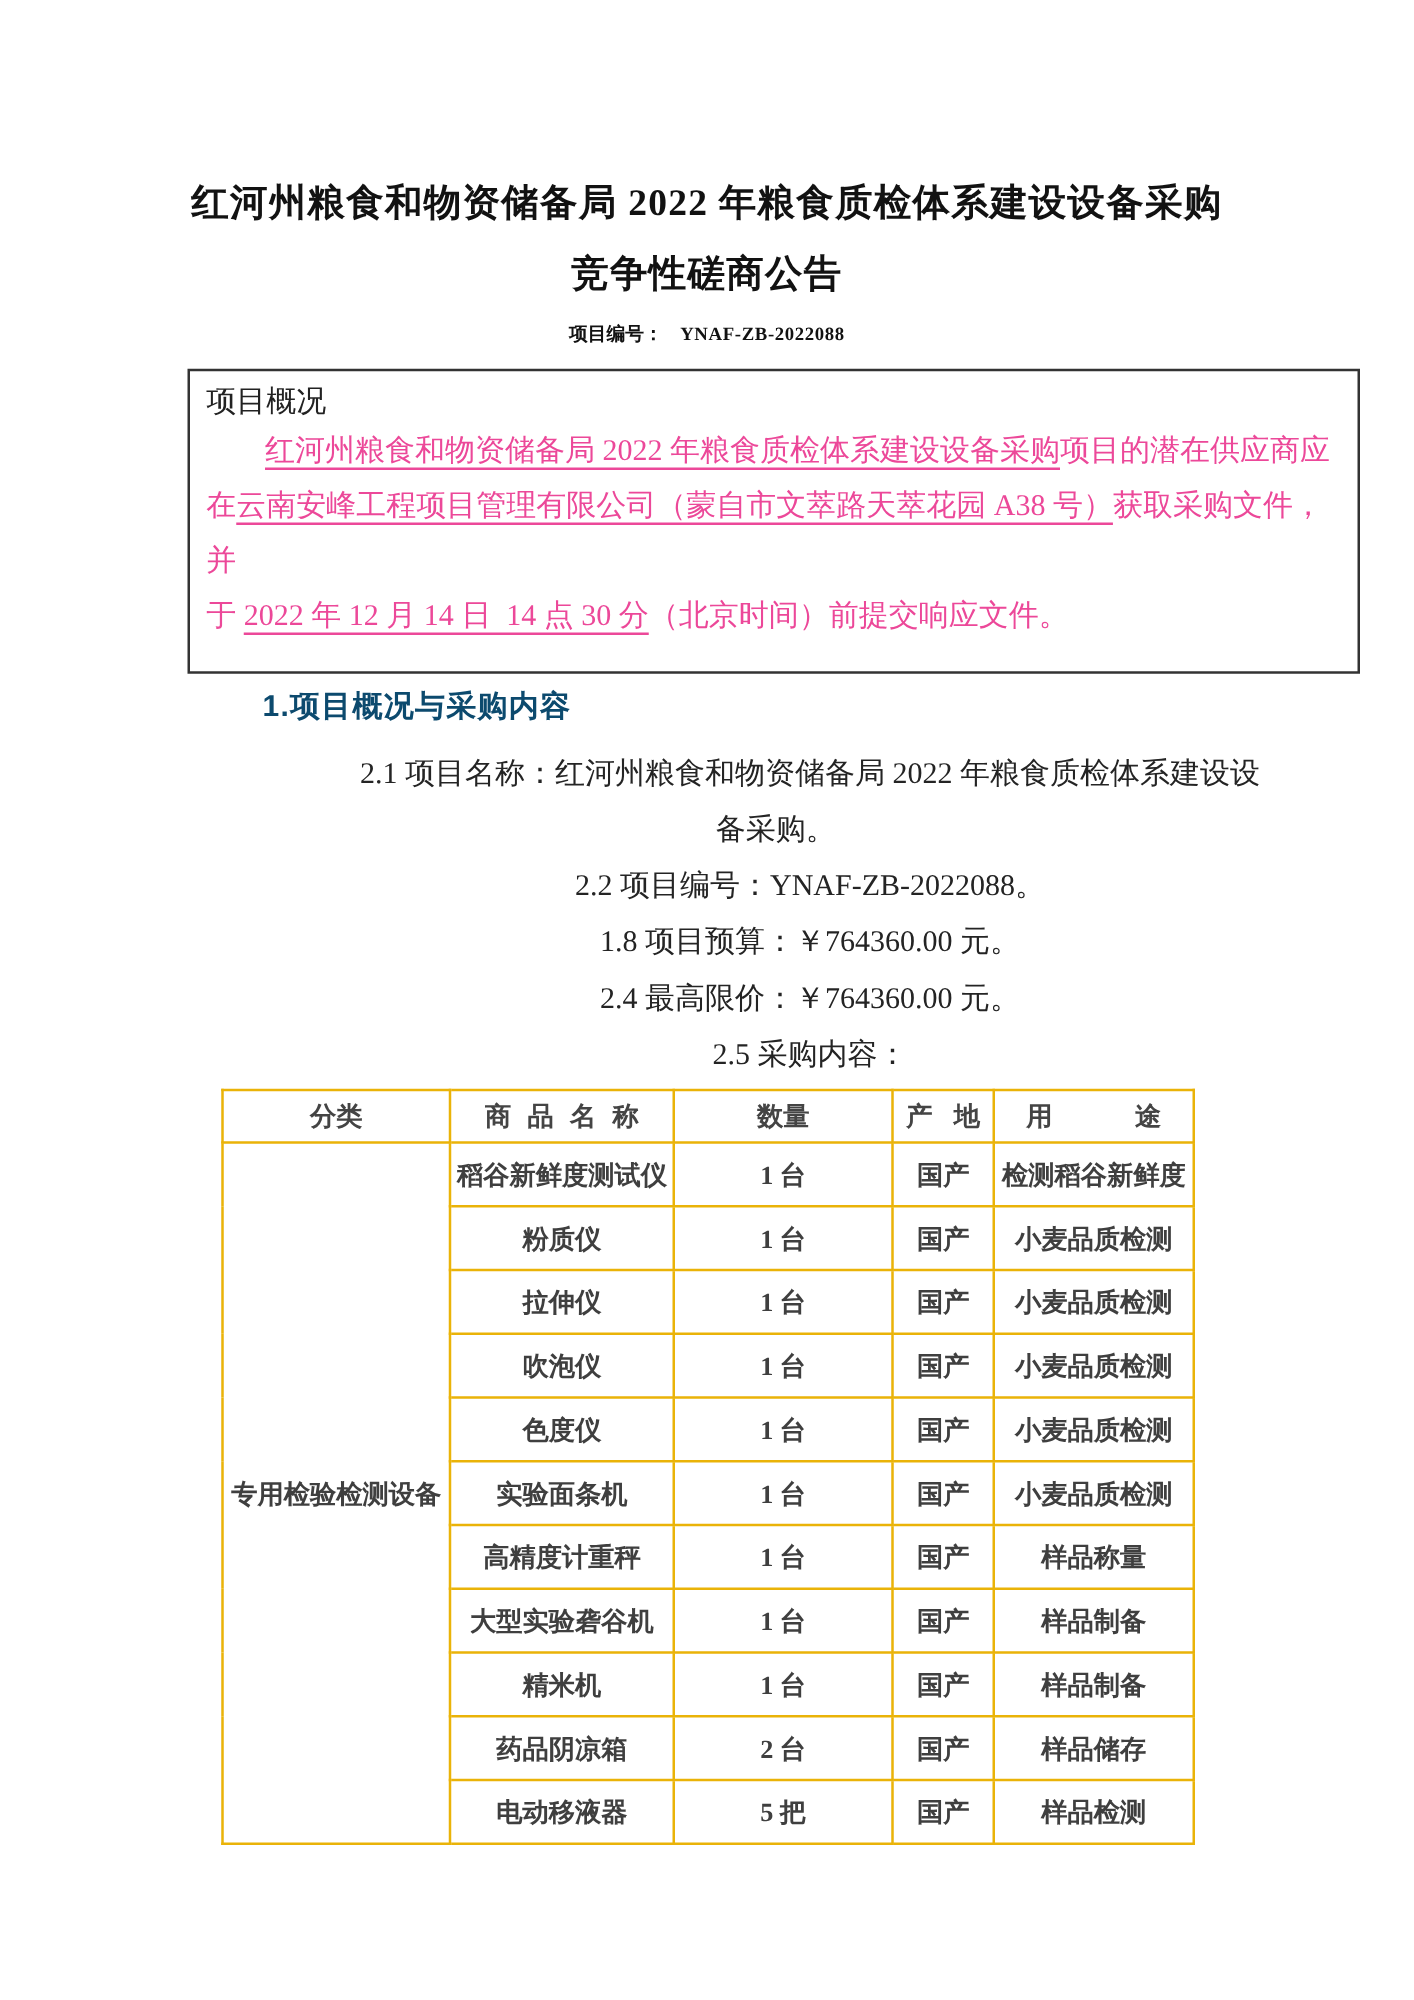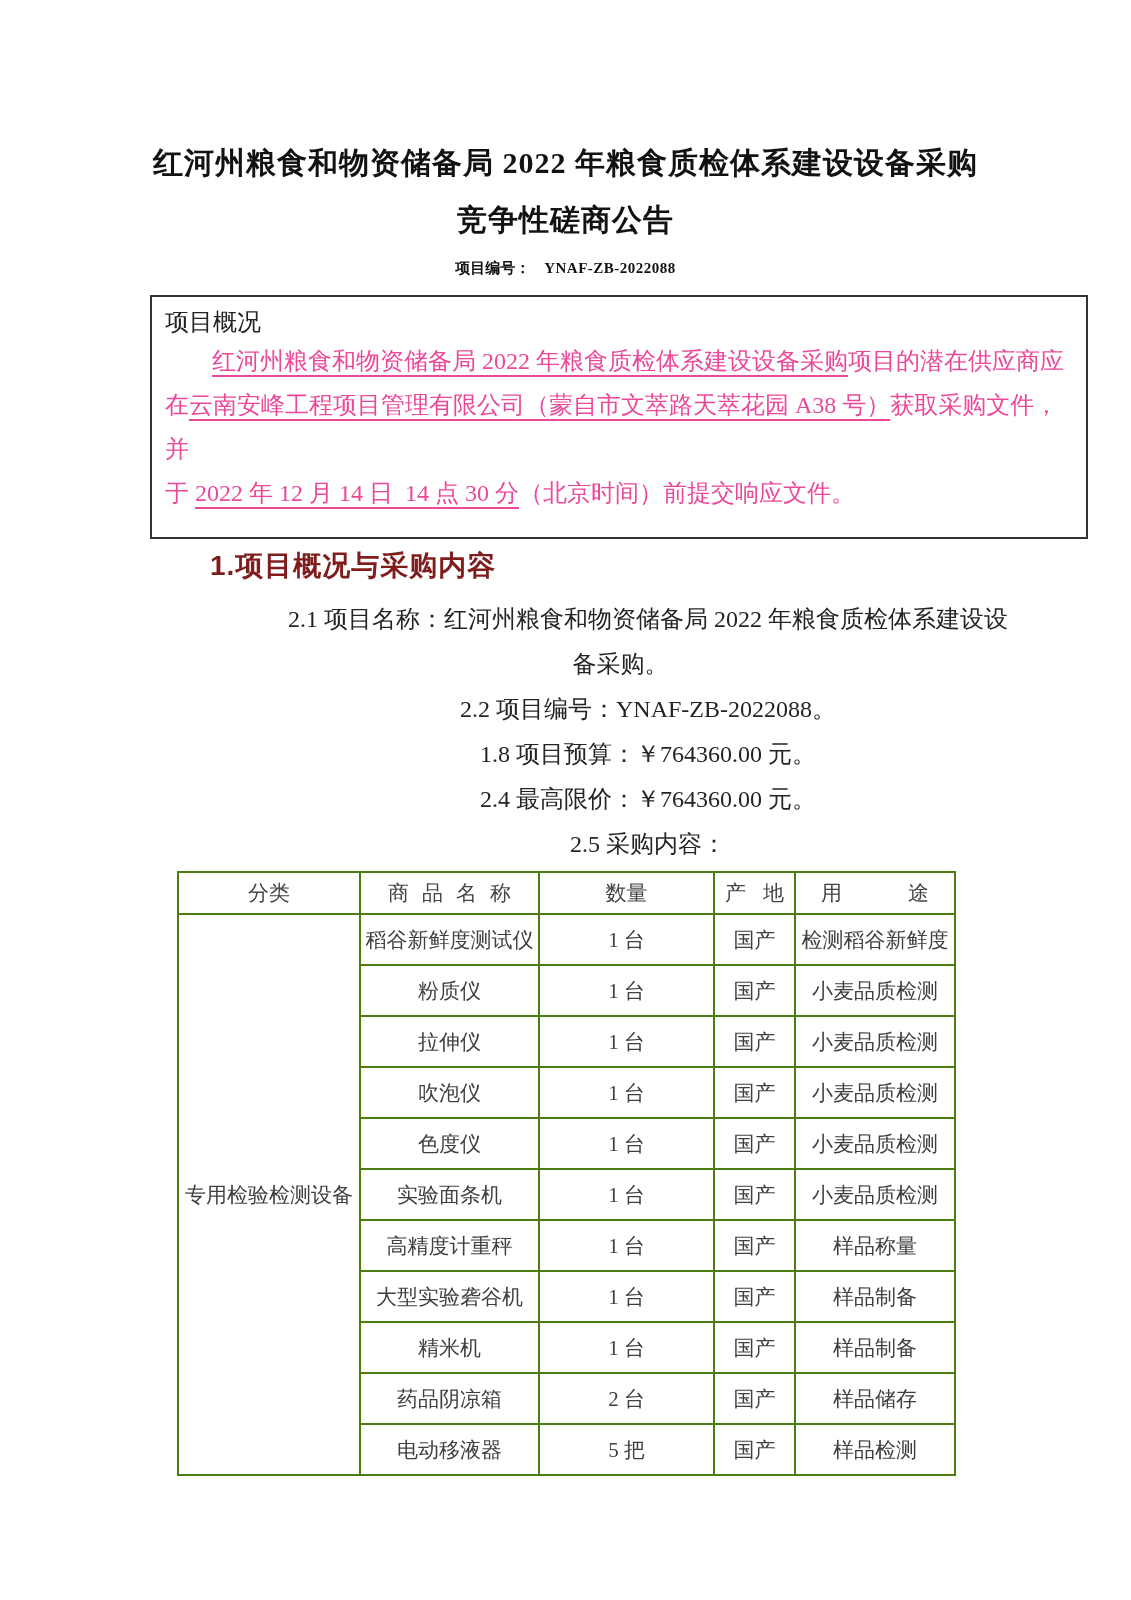--- a/index.html
+++ b/index.html
@@ -60,23 +60,23 @@
   .u {
     text-decoration: underline;
     text-underline-offset: 6px;
     text-decoration-thickness: 1.5px;
   }
 
   .h1 {
     margin: 14px 0 0 210px;
     font-family: "Liberation Sans", "DejaVu Sans", sans-serif;
     font-weight: bold;
-    font-size: 28px;
+    font-size: 24px;
     line-height: 26px;
-    color: #7f1d1d;
+    color: #0c4a6e;
     letter-spacing: 1px;
   }
 
   .items {
     margin: 18px 40px 0 150px;
     font-size: 24px;
     color: #242424;
   }
   .item-line {
     line-height: 45px;
@@ -86,24 +86,24 @@
   .item-line.ind { padding-left: 55px; }
 
   table.goods {
     margin: 4px 0 0 177px;
     border-collapse: collapse;
     table-layout: fixed;
     font-size: 21px;
     color: #3f3f3f;
   }
   .goods th, .goods td {
-    border: 2px solid #4d7c0f;
+    border: 2px solid #eab308;
     text-align: center;
     vertical-align: middle;
-    font-weight: normal;
+    font-weight: bold;
     overflow: hidden;
     white-space: pre-wrap;
   }
   .goods th { height: 42px; color: #444; }
   .goods td { height: 51px; }
   .goods th.dist {
     text-align: justify;
     -moz-text-align-last: justify;
     text-align-last: justify;
   }

